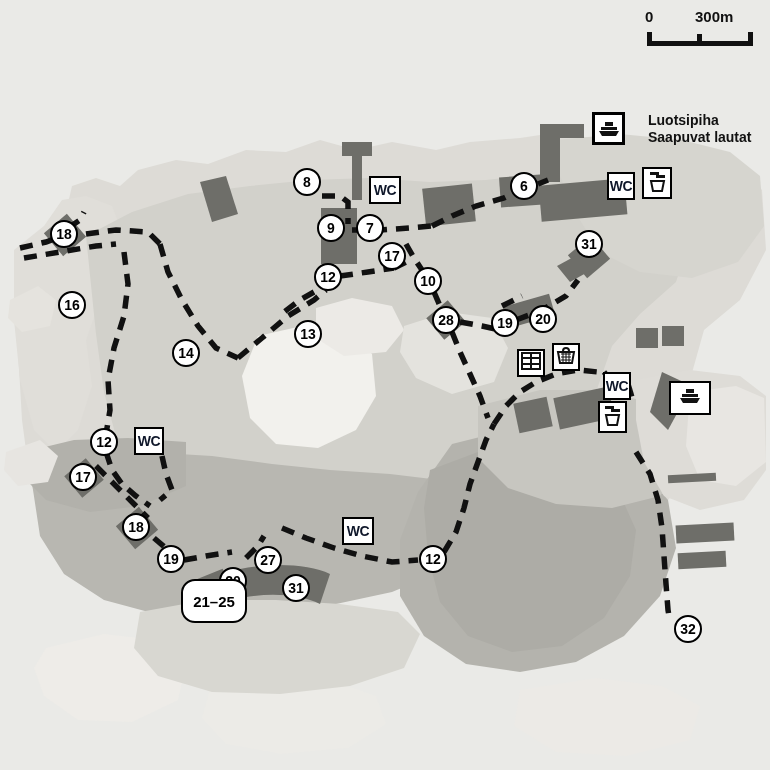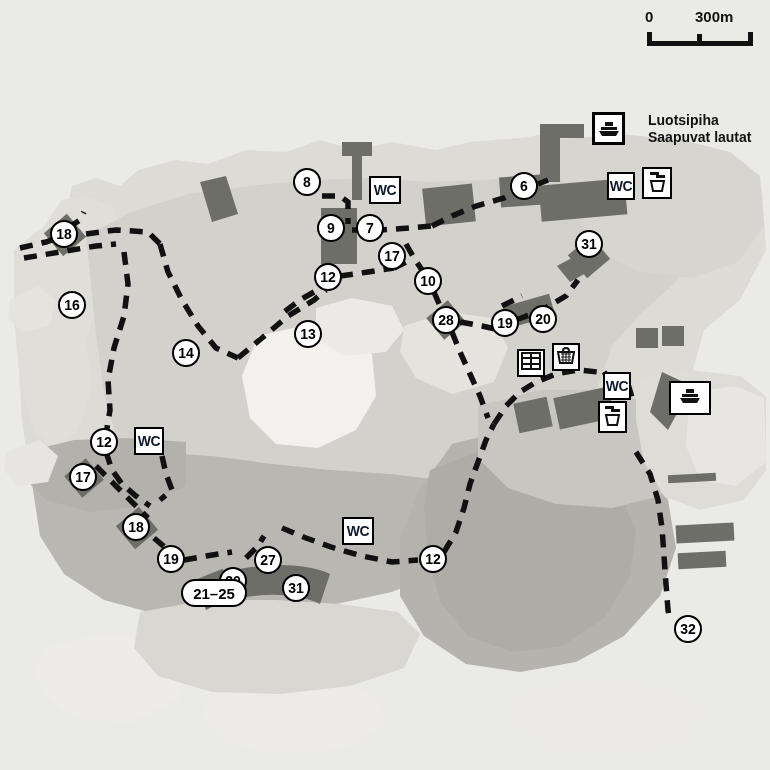--- a/index.html
+++ b/index.html
@@ -38,21 +38,21 @@
   #scalebar .l200{left:52px;}
 
   
   .mk{
     position:absolute;width:28px;height:28px;border-radius:50%;
     background:#fff;border:2.5px solid #000;
     display:flex;align-items:center;justify-content:center;
     font-size:14px;font-weight:bold;color:#000;
     box-sizing:border-box;z-index:40;
   }
-  .mk.wide{width:66px;height:28px;border-radius:14px;font-size:15px;}
+  .mk.wide{width:66px;height:44px;border-radius:14px;font-size:15px;}
 
   
   .pic{
     position:absolute;background:#fff;border:2.5px solid #000;
     box-sizing:border-box;z-index:42;
     display:flex;align-items:center;justify-content:center;
   }
   .pic .wc{font-size:14px;font-weight:bold;color:#0f172a;letter-spacing:-.3px;}
 
   

